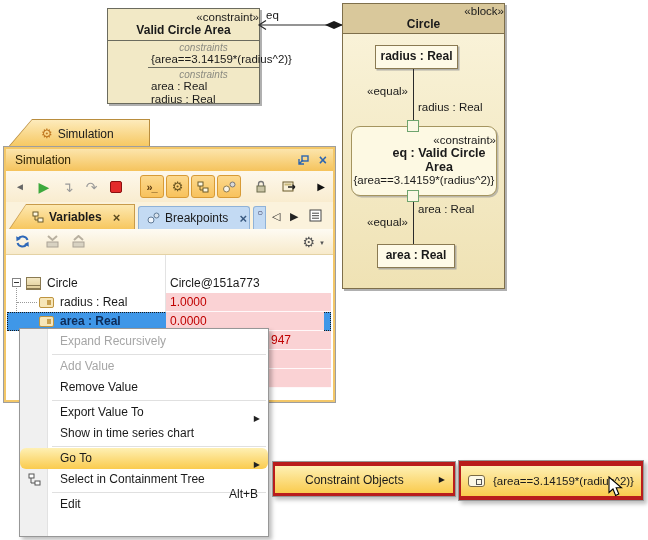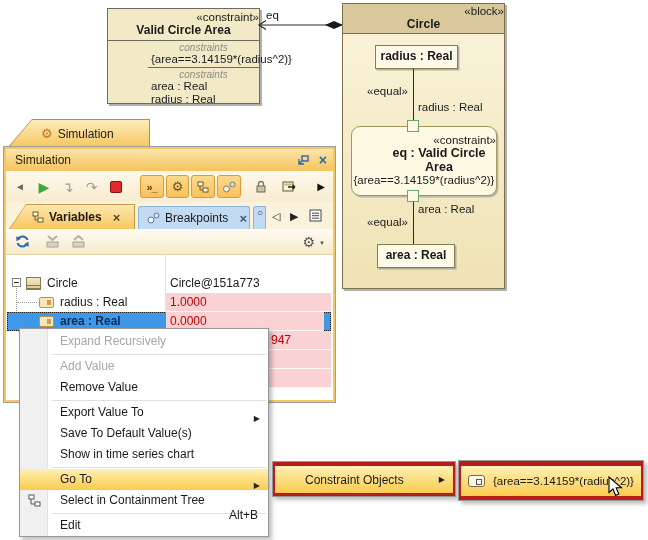--- a/index.html
+++ b/index.html
@@ -108,21 +108,21 @@
   .valicon::after { content:""; position:absolute; right:2px; top:2px; width:4px; height:5px; background:#C8A050; }
 
   
   .menu { left:19px; top:328px; width:250px; height:209px; background:#fff;
       border:1px solid #979797; box-shadow:3px 3px 4px rgba(0,0,0,.25); z-index:50; padding:2px 0; }
   .menu .strip { position:absolute; left:0; top:0; bottom:0; width:28px; background:#F0F0F0; border-right:1px solid #E2E2E2; }
   .mi { position:relative; height:21px; line-height:21px; padding-left:40px; font-size:12px; color:#1a1a1a; white-space:nowrap; }
   .mi.dis { color:#A6A6A6; }
   .mi .marrow { position:absolute; right:8px; top:6px; font-size:8px; color:#222; }
   .mi .shortcut { position:absolute; right:10px; top:15px; }
-  .mi.hl { background:linear-gradient(180deg,#FEF0B4,#FACB4E); }
+  .mi.hl { background:linear-gradient(180deg,#FEF0B4,#FACB4E);border-radius:6px; }
   .msep { height:1px; background:#E0E0E0; margin:1.5px 2px 1.5px 32px; }
 
   .submenu { background:#b91c1c; border:1px solid #979797; box-shadow:3px 3px 4px rgba(0,0,0,.25); z-index:60;padding-left:24px; }
   .sm-item { position:absolute; background:linear-gradient(180deg,#FEF0B4,#FACB4E);
       display:flex; align-items:center; font-size:12px; white-space:nowrap; }
   .constr-icon { width:17px; height:12px; background:#FCF8E8; border:1px solid #7A6A45; border-radius:3px; position:relative; }
   .constr-icon::after { content:""; position:absolute; right:2px; top:3px; width:4px; height:4px; border:1px solid #555; }
 
   .cursor { z-index:99; }
   svg { display:block; }
@@ -341,21 +341,20 @@
     <div class="strip"></div>
     <div class="mi dis">Expand Recursively</div>
     <div class="msep"></div>
     <div class="mi dis">Add Value</div>
     <div class="mi">Remove Value</div>
     <div class="msep"></div>
     <div class="mi">
       <span>Export Value To</span>
       <span class="marrow">▶</span>
     </div>
-    <div class="mi">Save To Default Value(s)</div>
     <div class="mi">Show in time series chart</div>
     <div class="msep"></div>
     <div class="mi hl">
       <span>Go To</span>
       <span class="marrow">▶</span>
     </div>
     <div class="mi">
       <svg class="abs" style="left:8px; top:4px;" width="13" height="13">
         <rect x="1" y="1" width="5" height="4" fill="#fff" stroke="#555"></rect>
         <rect x="7" y="8" width="5" height="4" fill="#fff" stroke="#555"></rect>

